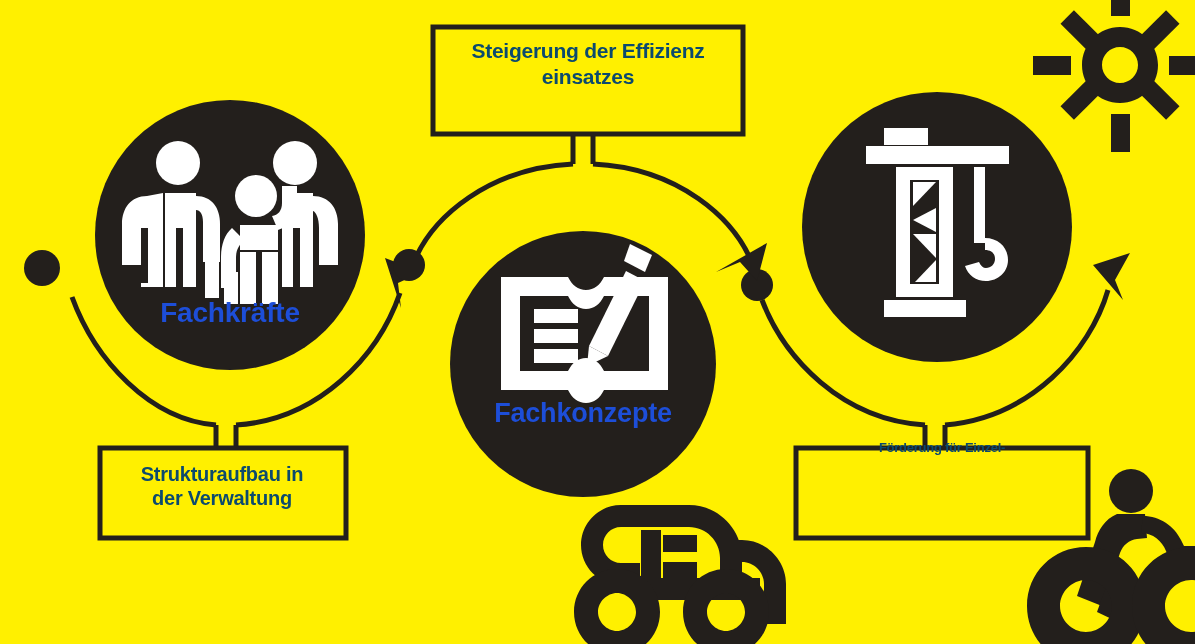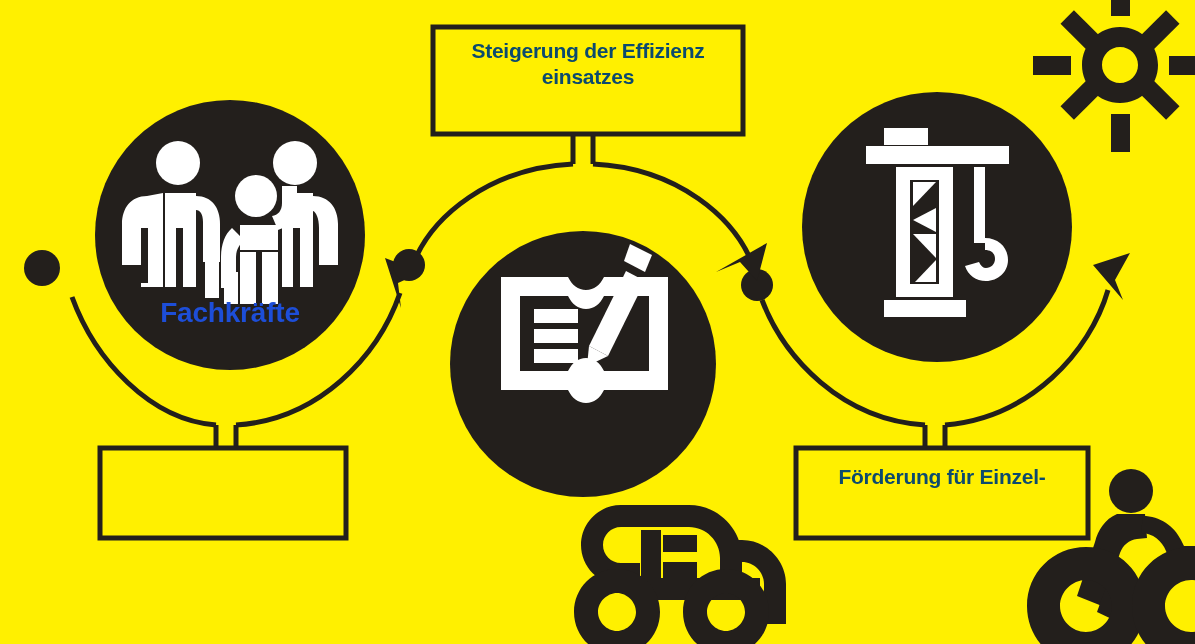--- a/index.html
+++ b/index.html
@@ -31,21 +31,21 @@
     font-weight:bold;
     text-align:center;
     line-height:1.22;
     letter-spacing:-0.25px;
   }
   #label-fachkraefte { left:100px; top:297px; width:260px; font-size:28px; }
   #label-fachkonzepte { left:448px; top:398px; width:270px; font-size:27px; }
   #label-lgvfg { left:810px; top:300px; width:260px; font-size:28px; }
   #text-top    { left:444px; top:38px;  width:288px; font-size:21px; }
   #text-left   { left:108px; top:462px; width:228px; font-size:20px; }
-  #text-right  { left:804px; top:464px; width:276px; font-size:21px; }
+  #text-right  { left:804px; top:440px; width:276px; font-size:13px; }
 </style>
 </head>
 <body>
 
 <div id="stage">
 
   <svg id="diagram-svg" viewBox="0 0 1195 644">
 
     <g fill="none" stroke="#231F1C" stroke-width="5">
 
@@ -222,24 +222,29 @@
 
       <path d="M 1191 547 C 1224 547 1250 573 1250 606 C 1250 639 1224 665 1191 665
                C 1158 665 1132 639 1132 606 C 1132 573 1158 547 1191 547 Z
                M 1191 580 C 1177 580 1165 592 1165 606 C 1165 620 1177 632 1191 632
                C 1205 632 1217 620 1217 606 C 1217 592 1205 580 1191 580 Z"></path>
     </g>
 
   </svg>
 
   <div class="node-label" id="label-fachkraefte">Fachkräfte</div>
+  <div class="node-label" id="label-fachkonzepte">Fachkonzepte</div>
 
   <div class="box-text" id="text-top">
     <div>Steigerung der Effizienz</div>
     <div>einsatzes</div>
   </div>
 
+  <div class="box-text" id="text-left">
+    <div>Strukturaufbau in</div>
+    <div>der Verwaltung</div>
+  </div>
 
   <div class="box-text" id="text-right">
     <div>Förderung für Einzel-</div>
   </div>
 
 </div>
 
 </body></html>

